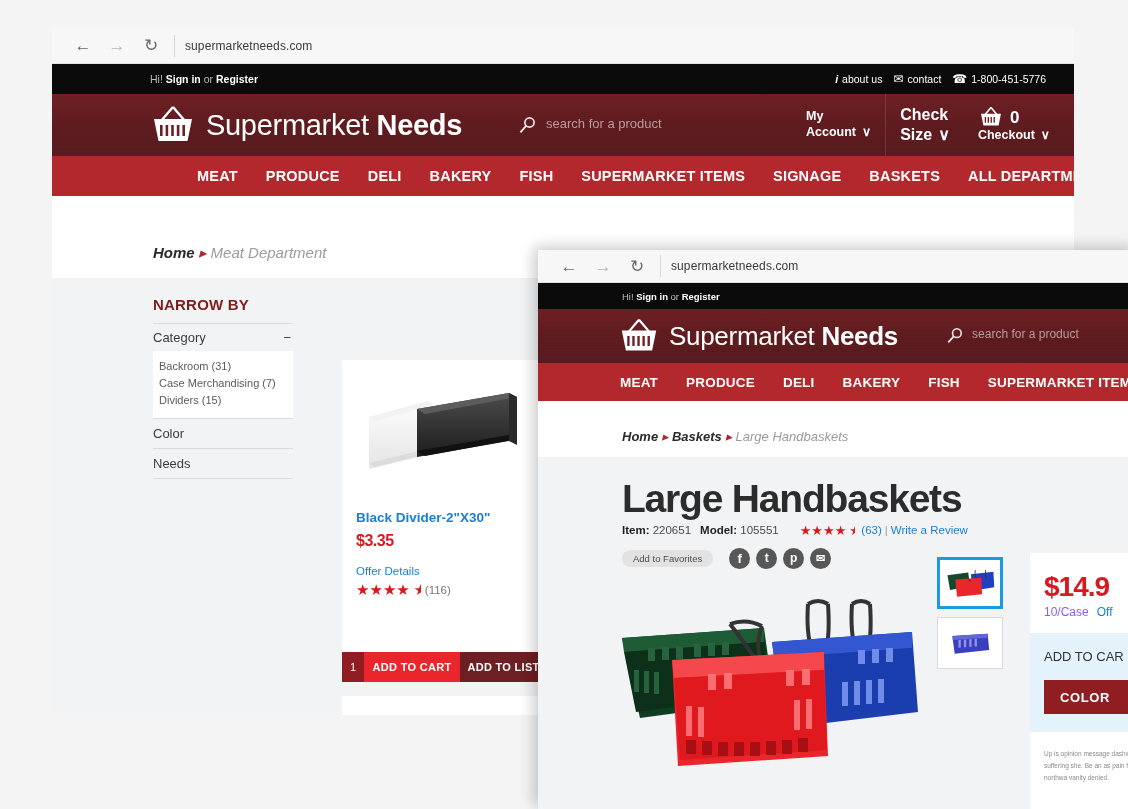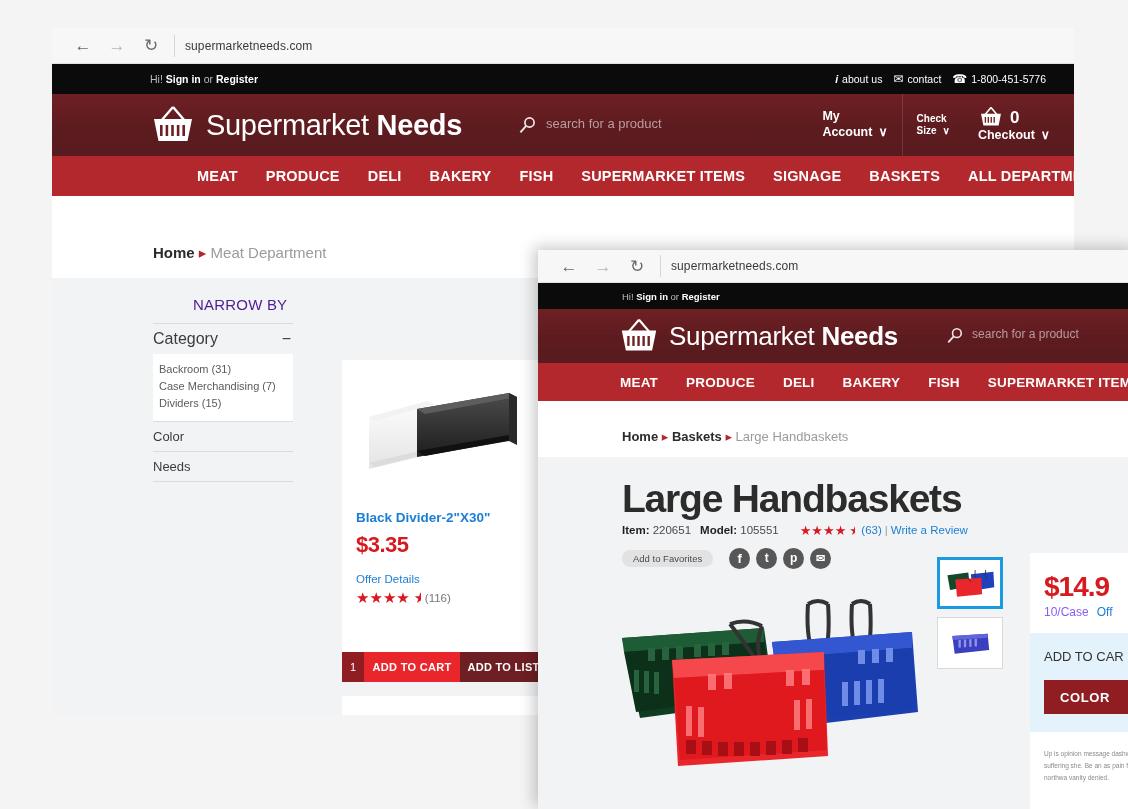--- a/index.html
+++ b/index.html
@@ -59,25 +59,25 @@
   .checkout-top { display: flex; align-items: center; gap: 6px; }
 
   
   .sitenav {
     background: #b3282d; display: flex; align-items: center; color: #fff;
     font-weight: 700; white-space: nowrap;
   }
   .sitenav .ni { padding: 0 14px; }
 
   
-  .crumb { color: #9b9b9b; }
+  .crumb { color: #9b9b9b; font-style: italic; }
   .crumb b { color: #2b2b2b; font-weight: 700; }
   .crumb .sep { color: #b3282d; }
 
-  .narrow-title { font-weight: 400; color: #4c1d95; letter-spacing: .2px; margin-left: 40px; }
+  .narrow-title { font-weight: 700; color: #7f1d1d; letter-spacing: .2px; }
   .facet {
     border-top: 1px solid #dcdcdc; color: #3c3c3c;
     display: flex; align-items: center; justify-content: space-between;
   }
   .facet-body { background: #fff; }
   .facet-opt { color: #5b5b5b; }
 
   .pcard { background: #fff; display: flex; flex-direction: column; }
   .pimg { background: #fff; display: flex; align-items: center; justify-content: center; }
   .ptitle { color: #1a7fd4; font-weight: 700; }
@@ -187,21 +187,21 @@
       </div>
 
       <div class="acct-group" style="z-index:2;">
         <div class="acct" style="font-size:12.5px; line-height:1.25;">
           <span>My</span>
           <span class="ln">
               <span>Account</span>
               <span class="caret">∨</span>
             </span>
         </div>
-        <div class="acct" style="font-size:10px; line-height:1.25;">
+        <div class="acct" style="font-size:16px; line-height:1.25;">
           <span>Check</span>
           <span class="ln">
               <span>Size</span>
               <span class="caret">∨</span>
             </span>
         </div>
         <div class="acct" style="font-size:12.5px; line-height:1.25; border-left:none; padding-right:24px;">
           <span class="checkout-top">
             <svg width="26" height="22" viewBox="0 0 46 42">
               <path d="M23 3 L11 17 M23 3 L35 17" stroke="#fff" stroke-width="3" fill="none"></path>
@@ -241,21 +241,21 @@
         <b>Home</b>
         <span class="sep">▸</span>
         <span>Meat Department</span>
       </div>
 
       <div style="position:absolute; left:0; top:82px; right:0; bottom:0; background:#f2f3f4;"></div>
 
       <div style="position:absolute; left:101px; top:100px; width:140px;">
         <div class="narrow-title" style="font-size:15px; margin-bottom:10px;">NARROW BY</div>
 
-        <div class="facet" style="font-size:16px; padding:6px 2px 6px 0;">
+        <div class="facet" style="font-size:13px; padding:6px 2px 6px 0;">
           <span>Category</span>
           <span>−</span>
         </div>
         <div class="facet-body" style="padding:7px 0 9px 6px;">
           <div class="facet-opt" style="font-size:11px; line-height:1.55;">Backroom (31)</div>
           <div class="facet-opt" style="font-size:11px; line-height:1.55;">Case Merchandising (7)</div>
           <div class="facet-opt" style="font-size:11px; line-height:1.55;">Dividers (15)</div>
         </div>
 
         <div class="facet" style="font-size:13px; padding:7px 2px 7px 0;">
@@ -284,21 +284,21 @@
             <polygon points="12,40 70,24 78,27 18,44" fill="#f2f2f2"></polygon>
             <polygon points="12,86 70,72 78,75 18,90" fill="#dcdcdc"></polygon>
             <polygon points="60,32 152,16 152,64 60,80" fill="url(#blkv)"></polygon>
             <polygon points="60,32 152,16 160,20 68,37" fill="#5d5d5d"></polygon>
             <polygon points="60,74 152,58 160,62 68,79" fill="#111"></polygon>
             <polygon points="152,16 160,20 160,68 152,64" fill="#2a2a2a"></polygon>
           </svg>
         </div>
         <div style="padding:8px 14px 0 14px; flex:1;">
           <div class="ptitle" style="font-size:13.5px;">Black Divider-2"X30"</div>
-          <div class="pprice" style="font-size:22px; margin-top:7px; letter-spacing:-.5px;">$3.35</div>
+          <div class="pprice" style="font-size:16px; margin-top:7px; letter-spacing:-.5px;">$3.35</div>
           <div class="poffer" style="font-size:11.5px; margin-top:15px;">Offer Details</div>
           <div style="margin-top:4px; display:flex; align-items:center; gap:4px;">
             <span class="stars" style="font-size:15px;">★★★★</span>
             <span class="stars" style="font-size:15px; width:7px; overflow:hidden; display:inline-block;">★</span>
             <span class="revcount" style="font-size:11.5px;">(116)</span>
           </div>
         </div>
         <div class="cartrow" style="height:30px;">
           <div class="qty" style="width:22px; font-size:11px;">1</div>
           <div class="atc" style="width:96px; font-size:11px; letter-spacing:.3px;">ADD TO CART</div>

